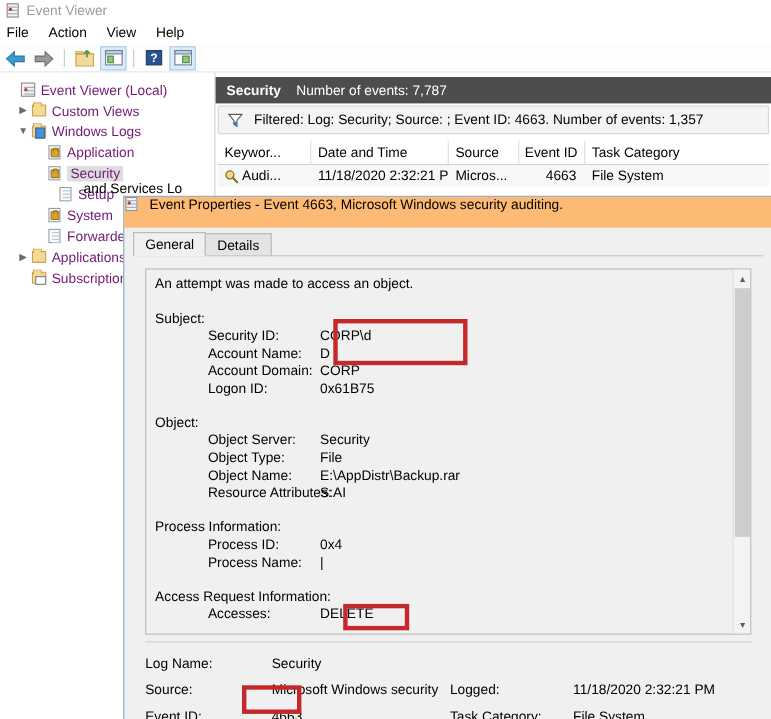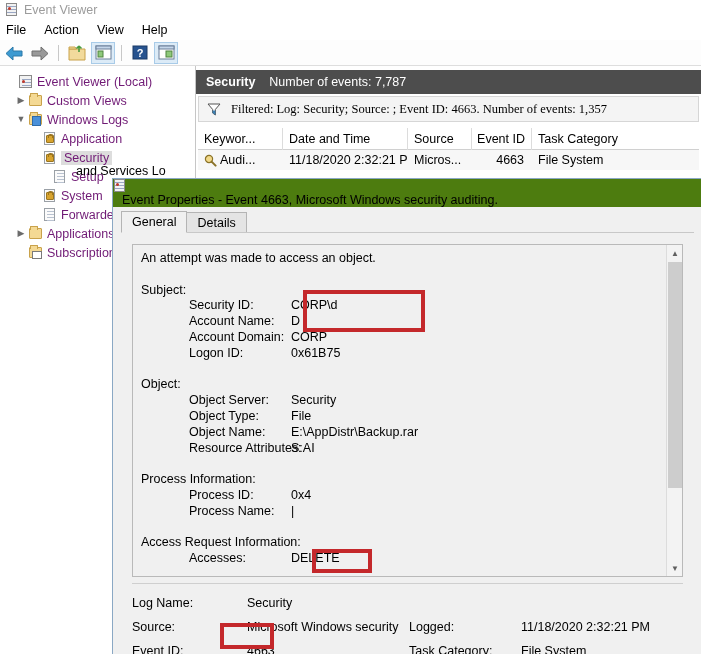--- a/index.html
+++ b/index.html
@@ -110,21 +110,21 @@
     background:#4d4d4d; color:#fff; display:flex; align-items:center; padding-left:10px;
   }
   .sec-header .h-title { font-weight:bold; font-size:12.5px; }
   .sec-header .h-count { font-size:12.5px; margin-left:14px; font-weight:normal; }
 
   .filterbar {
     position:absolute; left:2px; top:30px; width:501px; height:26px;
     background:#f4f4f4; border:1px solid #d6d6d6;
     display:flex; align-items:center; padding-left:8px; gap:10px;
   }
-  .filterbar .ftext { font-size:12.5px;font-family:Liberation Serif, serif; }
+  .filterbar .ftext { font-size:12.5px; }
 
   .listhdr {
     position:absolute; left:2px; top:62px; width:501px; height:22px;
     background:#fff; border-bottom:1px solid #d0d0d0;
     display:flex; align-items:center;
   }
   .listhdr .col {
     height:22px; display:flex; align-items:center; font-size:12.5px;
     border-right:1px solid #dcdcdc; padding-left:6px; overflow:hidden; white-space:nowrap;
   }
@@ -138,21 +138,21 @@
   }
   .listrow .col.num { justify-content:flex-end; padding-right:8px; padding-left:0; }
 
   
   .dialog {
     position:absolute; left:112px; top:178px; width:589px; height:476px;
     background:#f0f0f0; border:1px solid #8aa8c4; border-right:none; border-bottom:none;
   }
   .dlg-title {
     position:absolute; left:0; top:0; width:100%; height:28px;
-    display:flex; align-items:flex-end; padding-left:2px; background:#4d7c0f;
+    display:flex; align-items:flex-start; padding-left:16px; background:#fdba74;
   }
   .dlg-title .dt-text { font-size:12.5px; margin-left:7px; }
 
   .tabs { position:absolute; left:8px; top:32px; display:flex; align-items:flex-end; height:22px; }
   .tab {
     height:21px; padding:0 10px; font-size:12.5px; display:flex; align-items:center;
     border:1px solid #b4b4b4; border-bottom:none; background:#e4e4e4; margin-right:-1px;
   }
   .tab.active { background:#f0f0f0; border-bottom:1px solid #f0f0f0; height:22px; z-index:2; }
   .tabline { position:absolute; left:8px; top:53px; width:573px; height:1px; background:#c8c8c8; }

